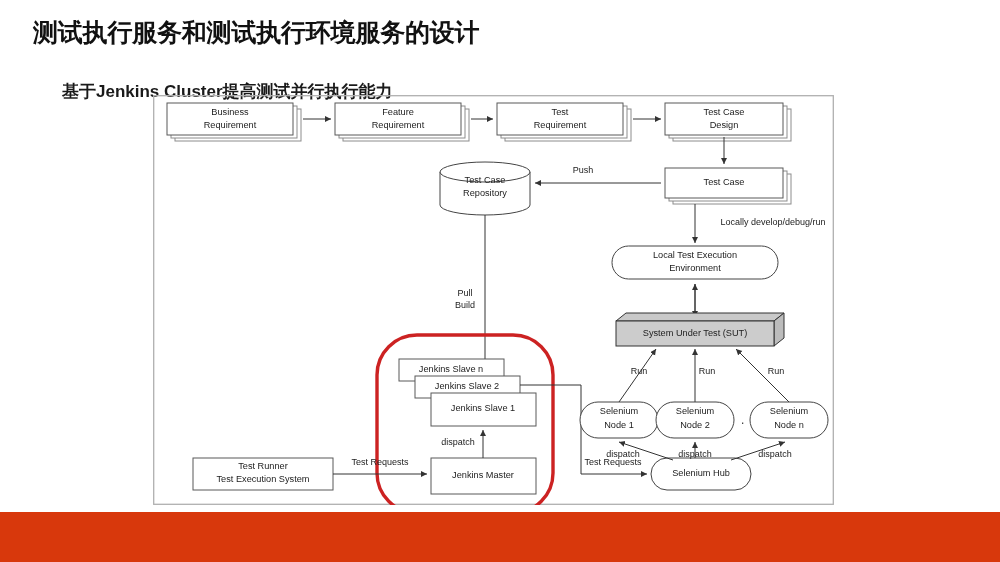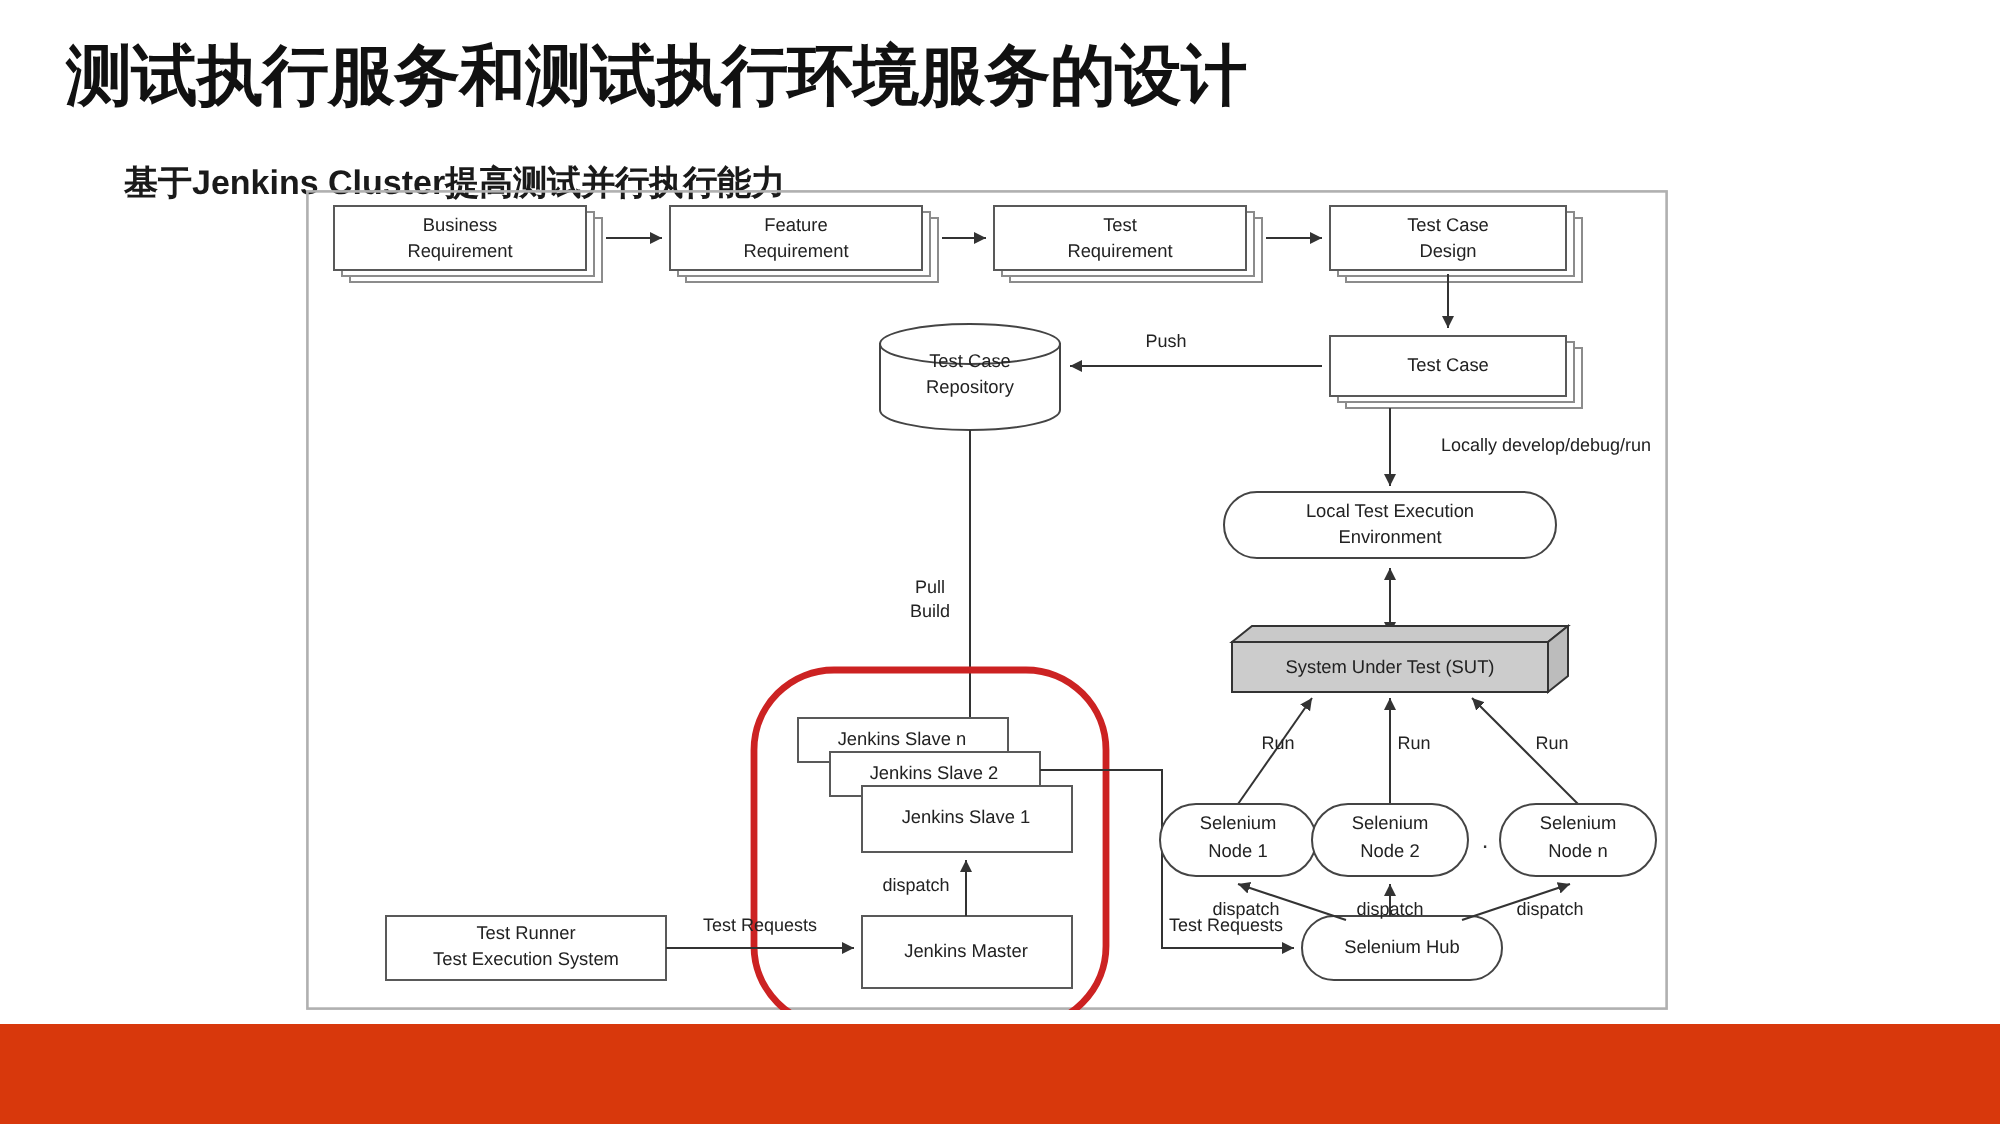--- a/index.html
+++ b/index.html
@@ -17,21 +17,21 @@
   }
   #slide {
     position: absolute;
     inset: 0;
     background: #ffffff;
   }
   #title {
     position: absolute;
     left: 33px;
     top: 16px;
-    font-size: 33px;
+    font-size: 25px;
     font-weight: bold;
     letter-spacing: -0.2px;
     color: #111111;
     white-space: nowrap;
   }
   #subtitle {
     position: absolute;
     left: 62px;
     top: 64px;
     font-size: 17px;

